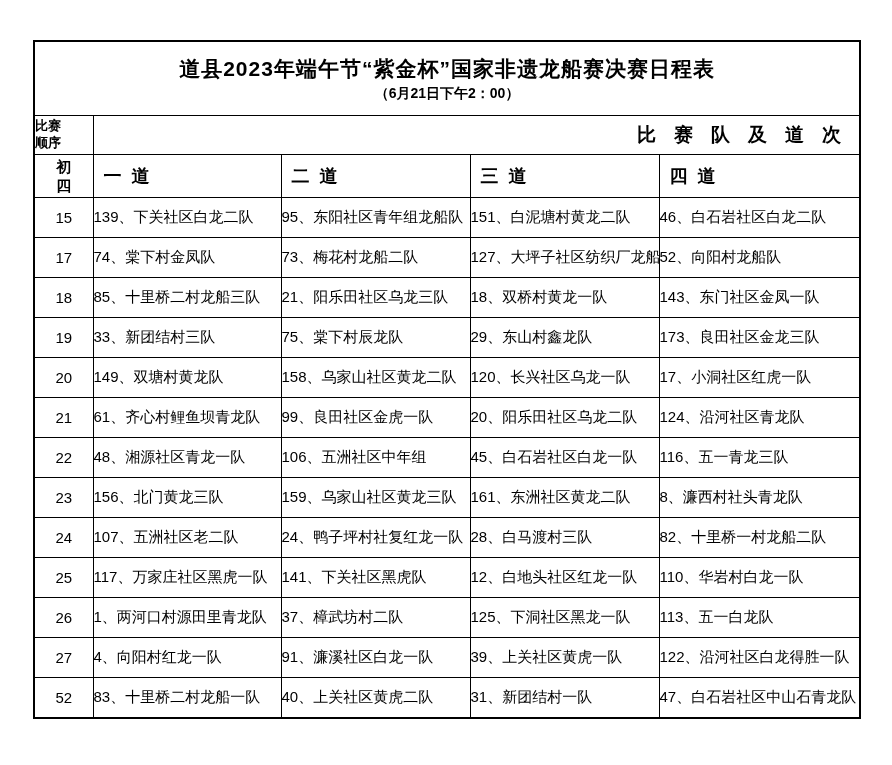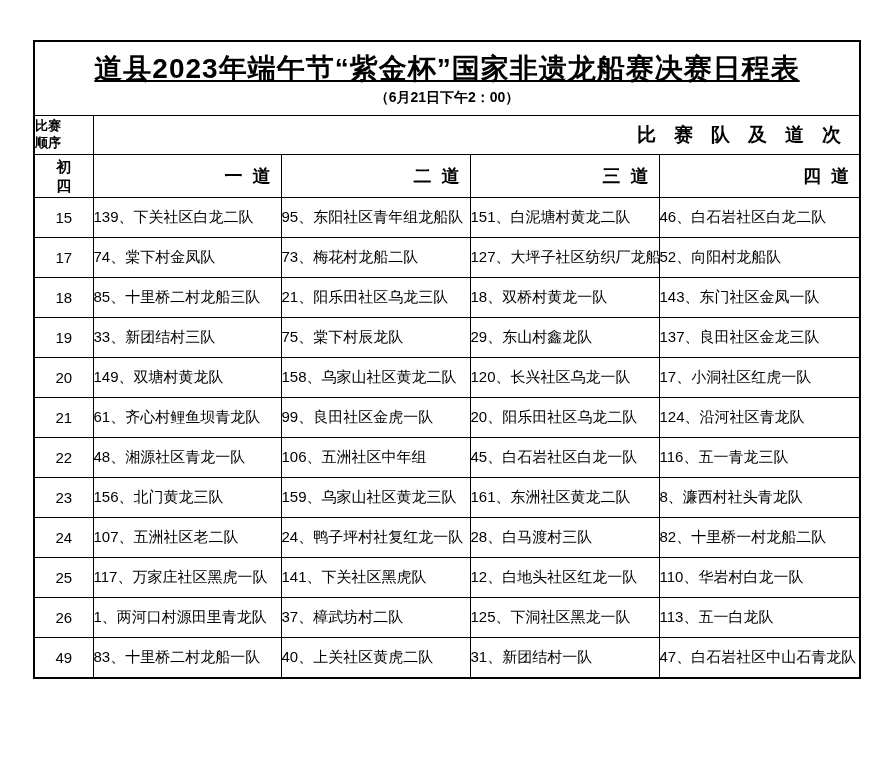--- a/index.html
+++ b/index.html
@@ -31,25 +31,24 @@
     vertical-align: middle;
     overflow: hidden;
     white-space: nowrap;
   }
   td.title-cell {
     height: 73px;
     text-align: center;
     border-bottom: 1px solid #000;
   }
   .title-line1 {
-    font-size: 28px;
+    font-size: 21px;
     font-weight: bold;
     letter-spacing: 1px;
     line-height: 1.2;
-    text-decoration: underline;
   }
   .title-line2 {
     font-size: 14px;
     font-weight: bold;
     margin-top: 5px;
     line-height: 1.1;
   }
   td.seq-header-cell {
     height: 38px;
     text-align: left;
@@ -67,21 +66,21 @@
   }
   td.day-cell {
     height: 42px;
     text-align: center;
     font-size: 15px;
     font-weight: bold;
     line-height: 1.3;
   }
   td.lane-header-cell {
     height: 42px;
-    text-align: right;
+    text-align: left;
     font-size: 18px;
     font-weight: bold;
     letter-spacing: 10px;
     text-indent: 10px;
   }
   tr.data-row td {
     height: 39px;
   }
   td.seq-cell {
     text-align: center;
@@ -150,21 +149,21 @@
         <td class="team-cell">85、十里桥二村龙船三队</td>
         <td class="team-cell">21、阳乐田社区乌龙三队</td>
         <td class="team-cell">18、双桥村黄龙一队</td>
         <td class="team-cell">143、东门社区金凤一队</td>
       </tr>
       <tr class="data-row">
         <td class="seq-cell">19</td>
         <td class="team-cell">33、新团结村三队</td>
         <td class="team-cell">75、棠下村辰龙队</td>
         <td class="team-cell">29、东山村鑫龙队</td>
-        <td class="team-cell">137、良田社区金龙三队</td>
+        <td class="team-cell">173、良田社区金龙三队</td>
       </tr>
       <tr class="data-row">
         <td class="seq-cell">20</td>
         <td class="team-cell">149、双塘村黄龙队</td>
         <td class="team-cell">158、乌家山社区黄龙二队</td>
         <td class="team-cell">120、长兴社区乌龙一队</td>
         <td class="team-cell">17、小洞社区红虎一队</td>
       </tr>
       <tr class="data-row">
         <td class="seq-cell">21</td>
@@ -202,21 +201,28 @@
         <td class="team-cell">110、华岩村白龙一队</td>
       </tr>
       <tr class="data-row">
         <td class="seq-cell">26</td>
         <td class="team-cell">1、两河口村源田里青龙队</td>
         <td class="team-cell">37、樟武坊村二队</td>
         <td class="team-cell">125、下洞社区黑龙一队</td>
         <td class="team-cell">113、五一白龙队</td>
       </tr>
       <tr class="data-row">
-        <td class="seq-cell">49</td>
+        <td class="seq-cell">27</td>
+        <td class="team-cell">4、向阳村红龙一队</td>
+        <td class="team-cell">91、濂溪社区白龙一队</td>
+        <td class="team-cell">39、上关社区黄虎一队</td>
+        <td class="team-cell">122、沿河社区白龙得胜一队</td>
+      </tr>
+      <tr class="data-row">
+        <td class="seq-cell">52</td>
         <td class="team-cell">83、十里桥二村龙船一队</td>
         <td class="team-cell">40、上关社区黄虎二队</td>
         <td class="team-cell">31、新团结村一队</td>
         <td class="team-cell">47、白石岩社区中山石青龙队</td>
       </tr>
     </tbody>
   </table>
 </div>
 
 </body></html>

